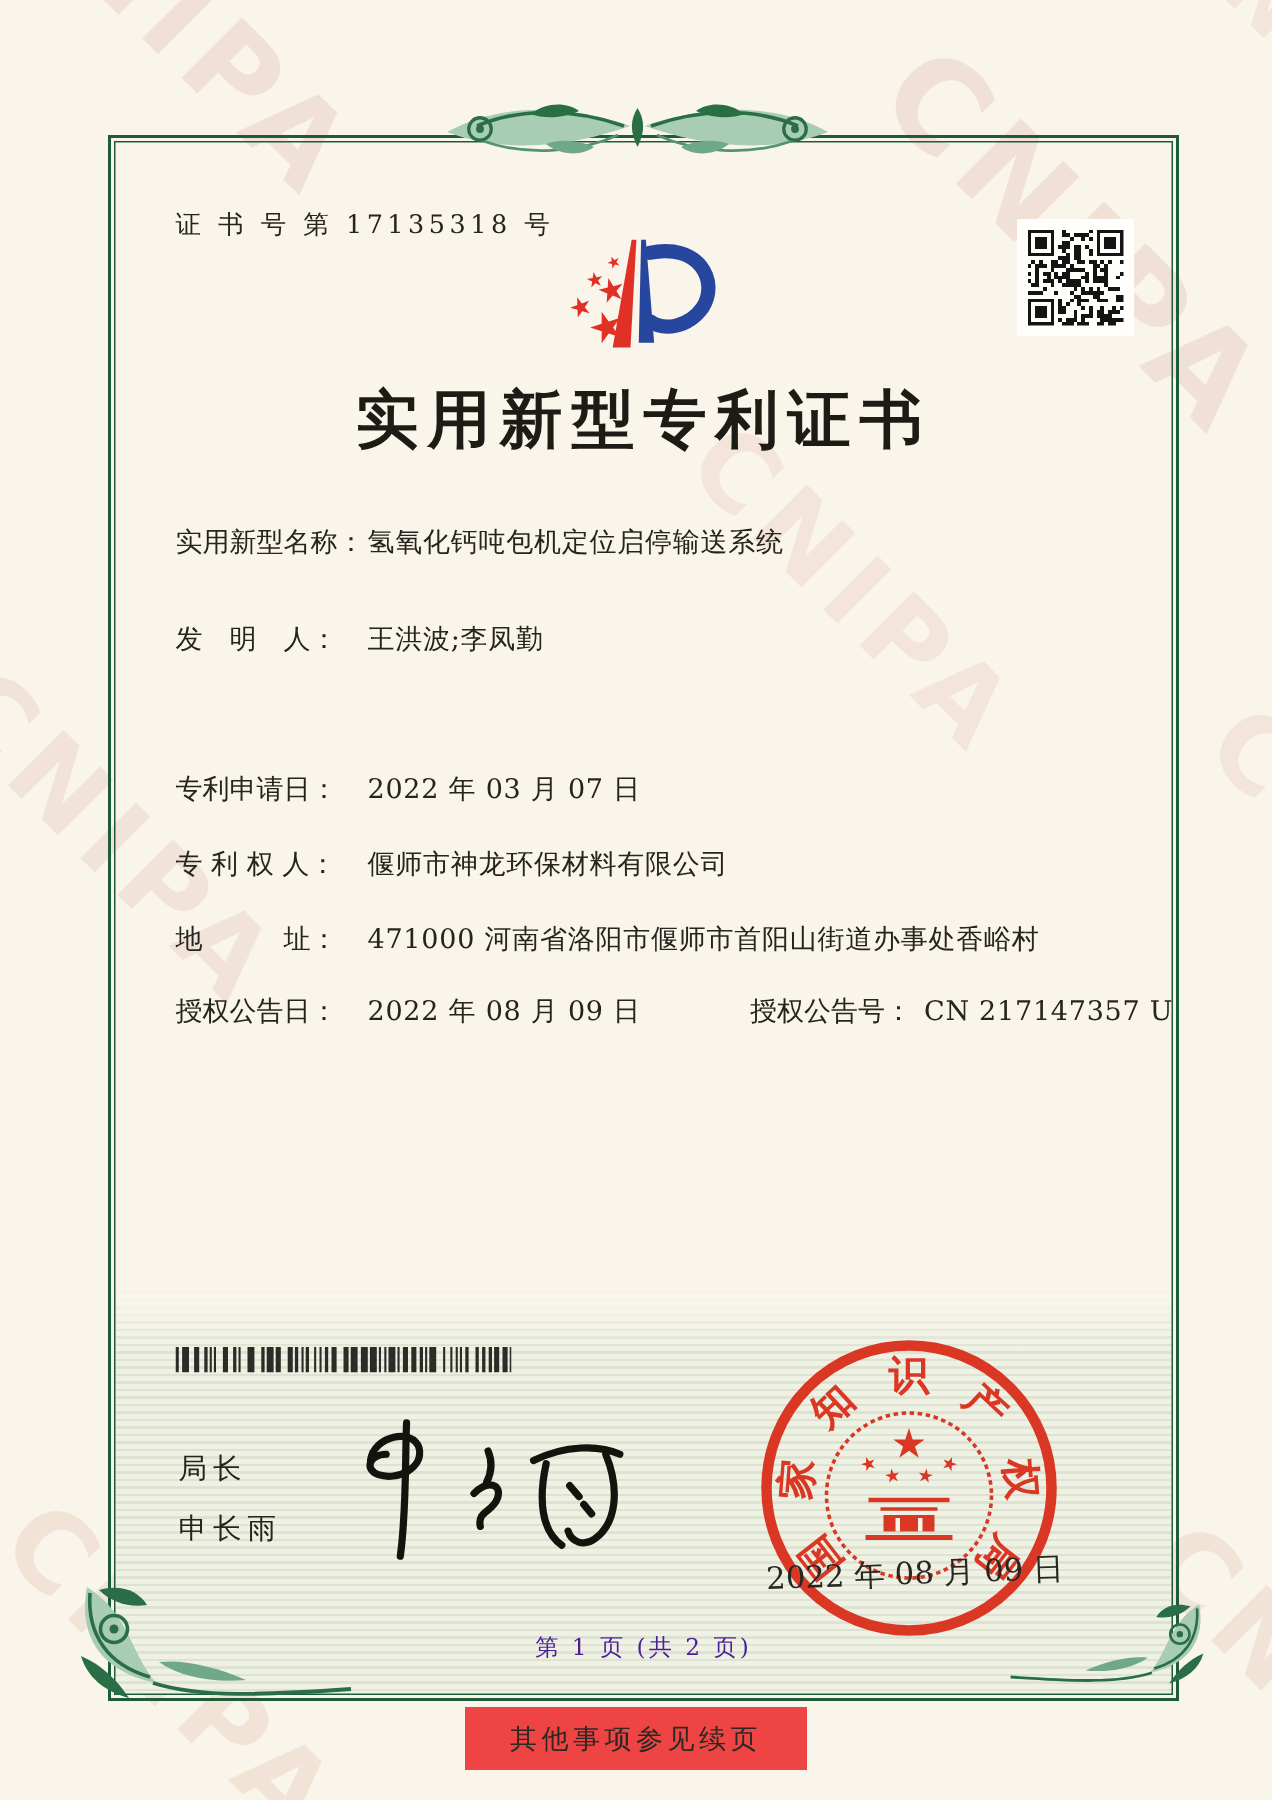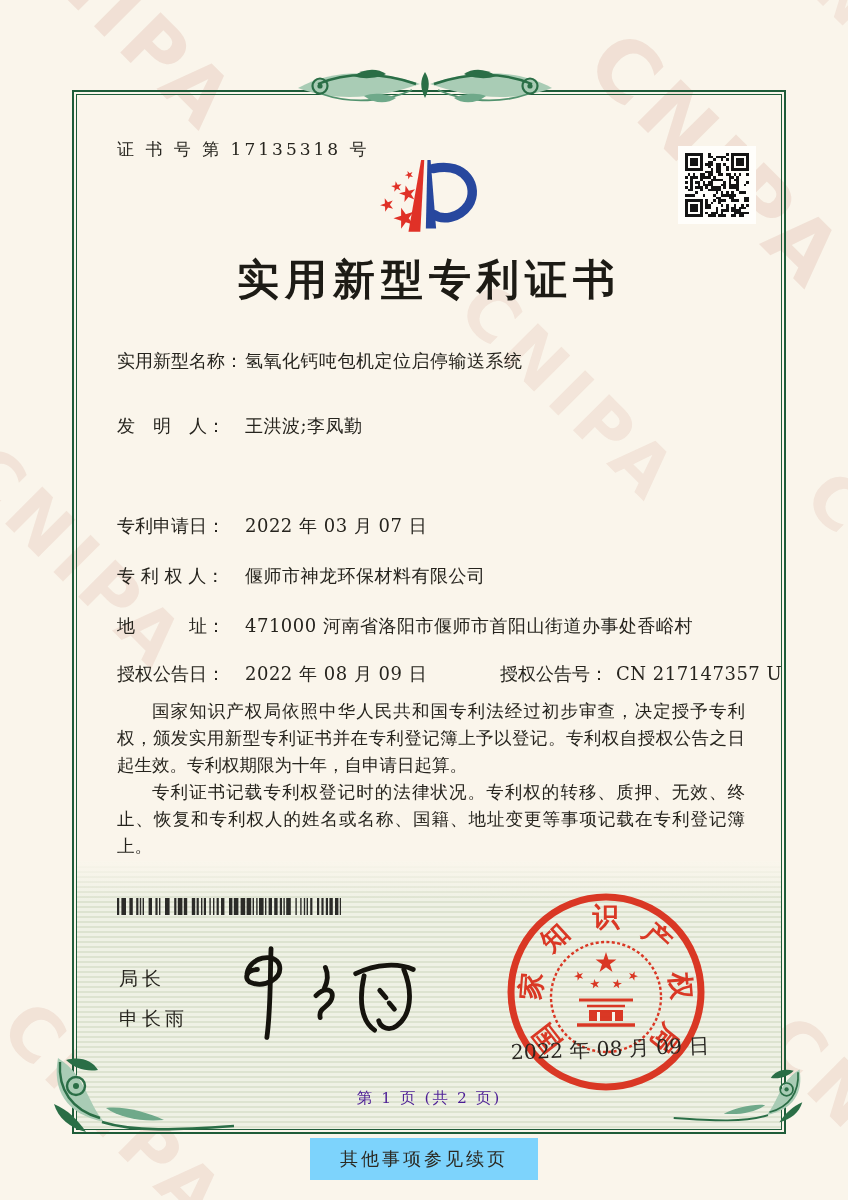--- a/index.html
+++ b/index.html
@@ -30,21 +30,21 @@
   .paras{position:absolute;left:43px;top:606px;width:628px;font-size:17.5px;line-height:27px;
          text-align:justify;}
   .paras p{margin:0;text-indent:2em;}
   .barcode{position:absolute;left:43px;top:806px;width:224px;height:17px;}
   .director{position:absolute;left:45px;top:874px;font-size:19px;letter-spacing:4px;}
   .director div{margin-bottom:14px;}
   .sig{position:absolute;left:150px;top:848px;width:230px;height:105px;}
   .seal{position:absolute;left:428px;top:796px;width:208px;height:208px;}
   .page-num{position:absolute;left:0;top:996px;width:100%;text-align:center;font-size:15.5px;letter-spacing:2px;color:#4c1d95;}
   .note-box{position:absolute;left:50%;top:1138px;transform:translateX(-50%);
-            background:#7dd3fc;padding:9px 30px;font-size:18px;letter-spacing:3px;color:#2b2922;z-index:2;}
+            background:#ef4444;padding:9px 30px;font-size:18px;letter-spacing:3px;color:#2b2922;z-index:2;}
   .orn{position:absolute;z-index:3;}
 </style>
 </head>
 <body>
 
 <div class="page">
 
   <div class="wm" style="left:-34px;top:-34px;font-size:78px;">CNIPA</div>
   <div class="wm" style="left:556px;top:112px;font-size:84px;">CNIPA</div>
   <div class="wm" style="left:432px;top:352px;font-size:70px;opacity:.8;">CNIPA</div>
@@ -397,24 +397,20 @@
       <div class="frow" style="top:522px">
         <span class="flabel">地　　　址：</span><span class="fvalue">471000 河南省洛阳市偃师市首阳山街道办事处香峪村</span>
       </div>
       <div class="frow" style="top:570px">
         <span class="flabel">授权公告日：</span><span class="fvalue">2022 年 08 月 09 日</span>
         <span class="pair2">
           <span class="flabel" style="min-width:116px">授权公告号：</span><span class="fvalue">CN 217147357 U</span>
         </span>
       </div>
 
-      <div class="paras">
-        <p>国家知识产权局依照中华人民共和国专利法经过初步审查，决定授予专利权，颁发实用新型专利证书并在专利登记簿上予以登记。专利权自授权公告之日起生效。专利权期限为十年，自申请日起算。</p>
-        <p>专利证书记载专利权登记时的法律状况。专利权的转移、质押、无效、终止、恢复和专利权人的姓名或名称、国籍、地址变更等事项记载在专利登记簿上。</p>
-      </div>
 
       <svg id="barcode-svg" class="barcode" viewBox="0 0 224 17" preserveAspectRatio="none">
           <rect x="0" y="0" width="2.2" height="17" fill="#2b2b28"></rect>
           <rect x="4.4" y="0" width="4.6" height="17" fill="#2b2b28"></rect>
           <rect x="12.4" y="0" width="3.4" height="17" fill="#2b2b28"></rect>
           <rect x="19.2" y="0" width="2.2" height="17" fill="#2b2b28"></rect>
           <rect x="22.799999999999997" y="0" width="1.4" height="17" fill="#2b2b28"></rect>
           <rect x="25.599999999999994" y="0" width="1.4" height="17" fill="#2b2b28"></rect>
           <rect x="31.599999999999994" y="0" width="3.4" height="17" fill="#2b2b28"></rect>
           <rect x="38.39999999999999" y="0" width="2.2" height="17" fill="#2b2b28"></rect>

